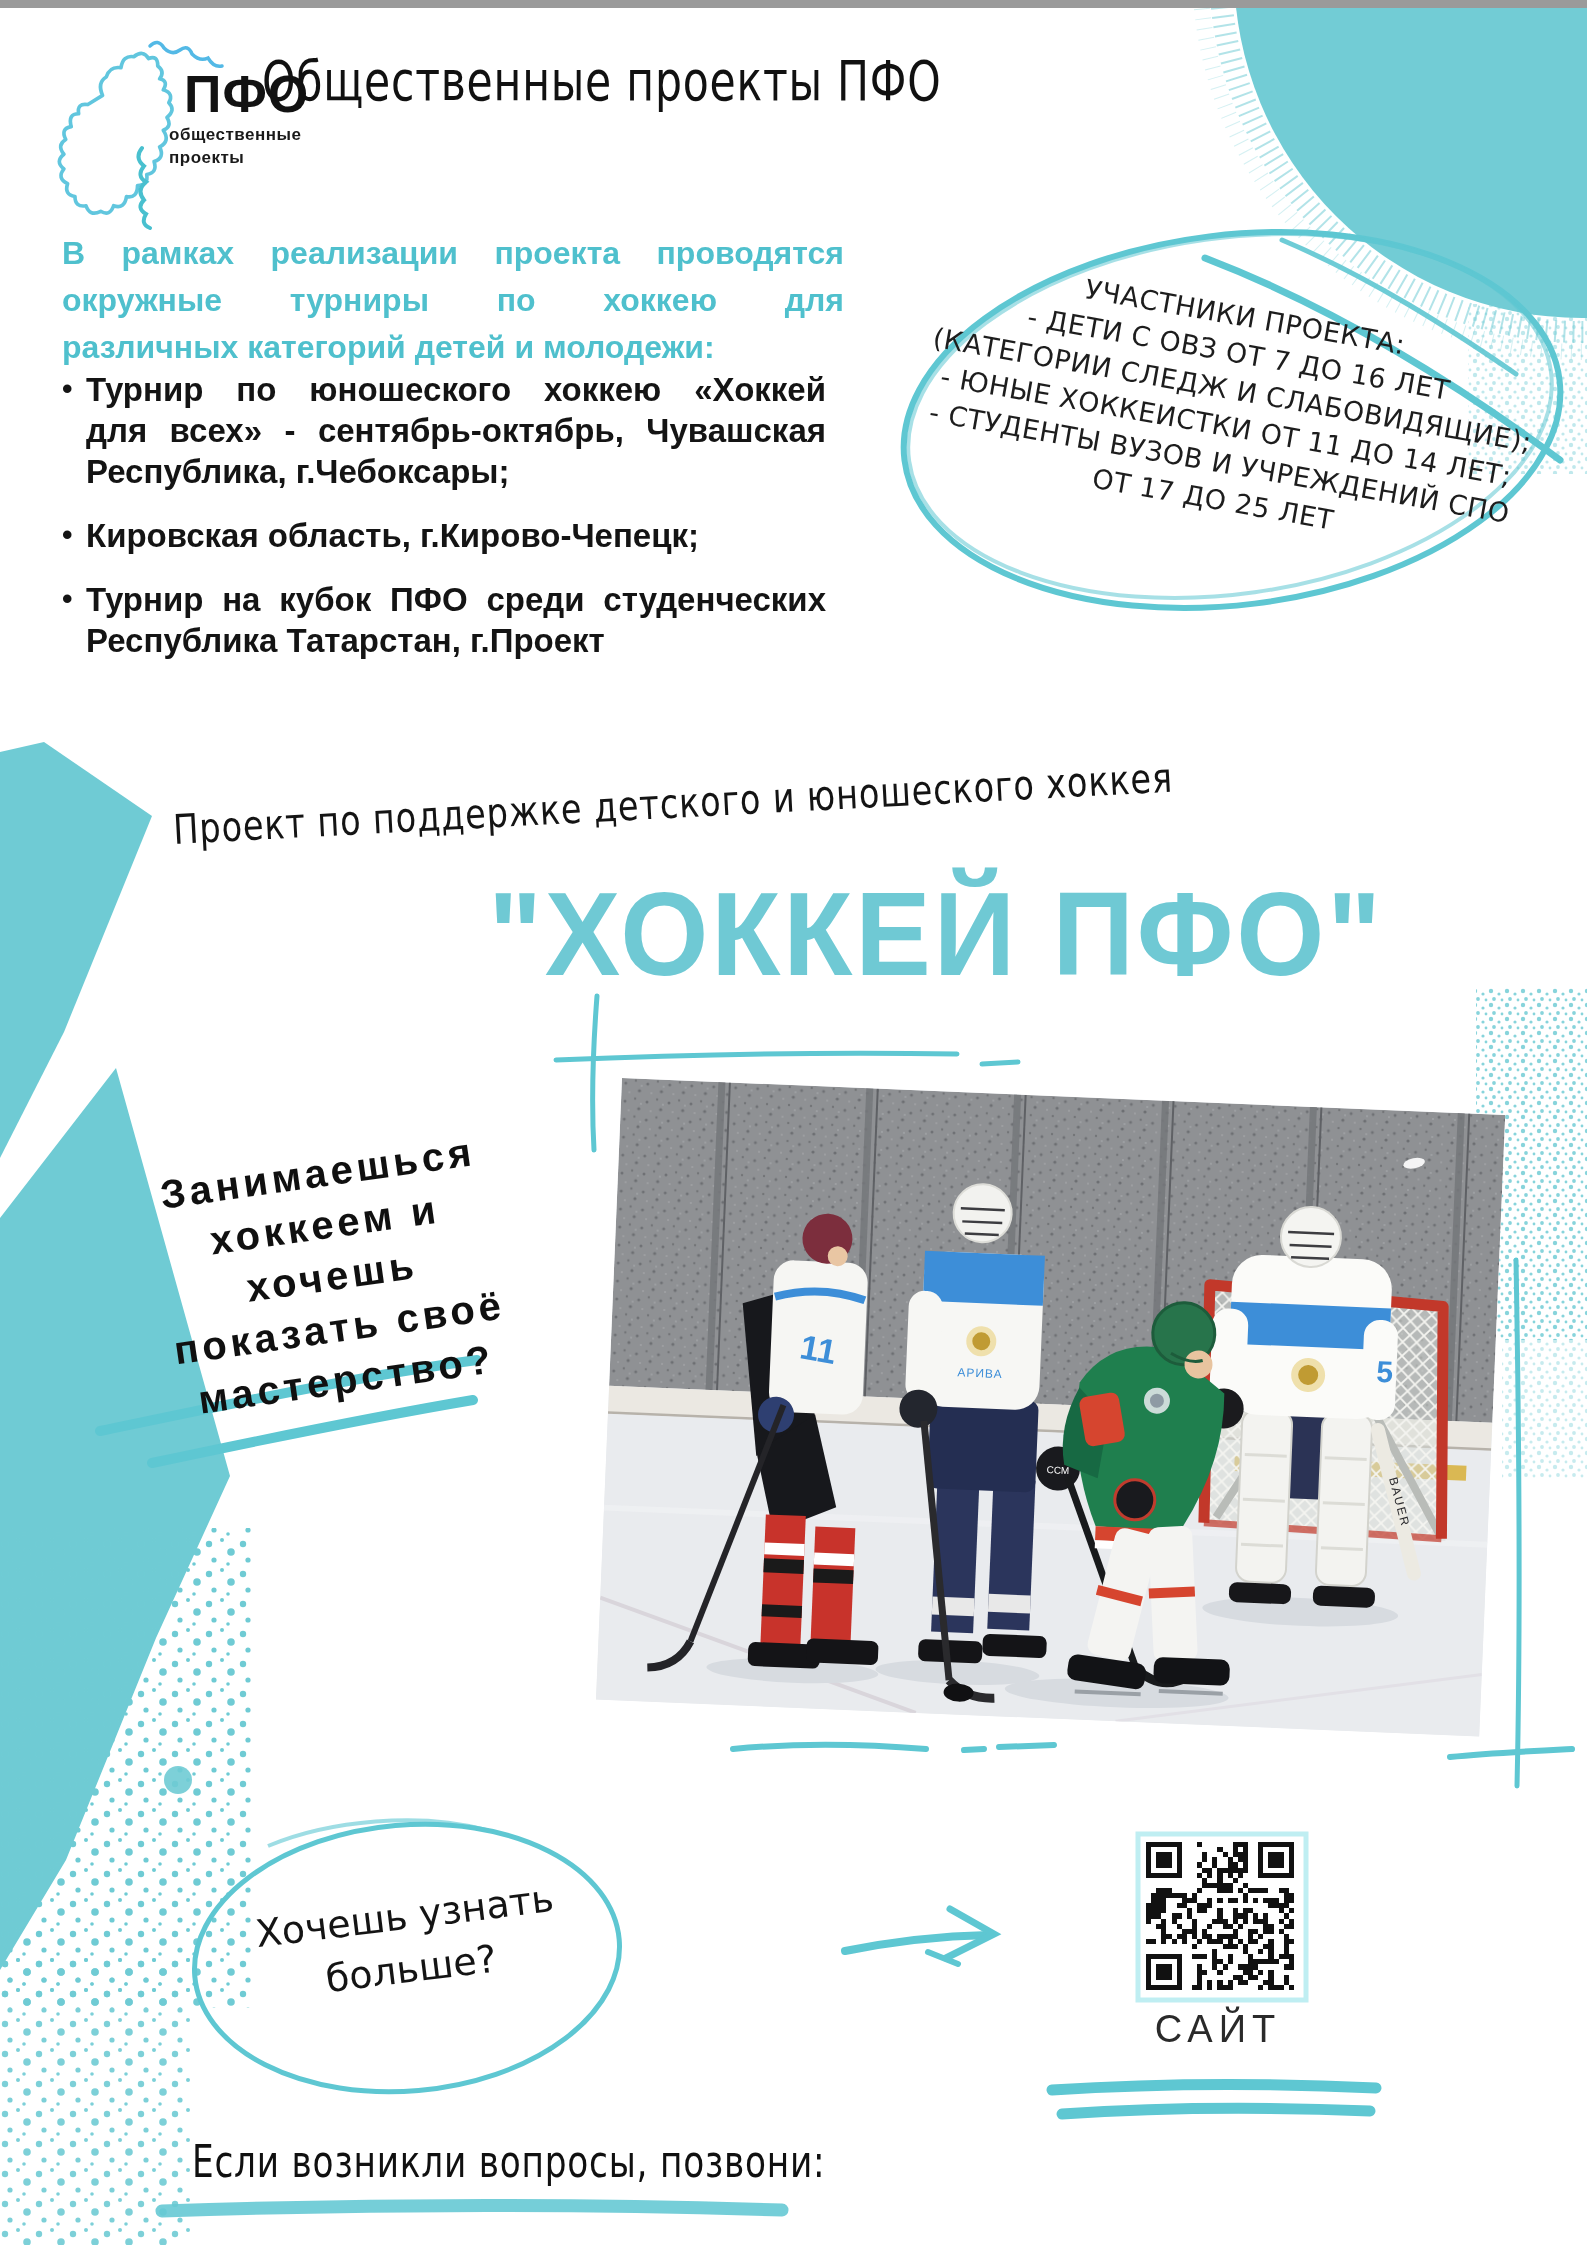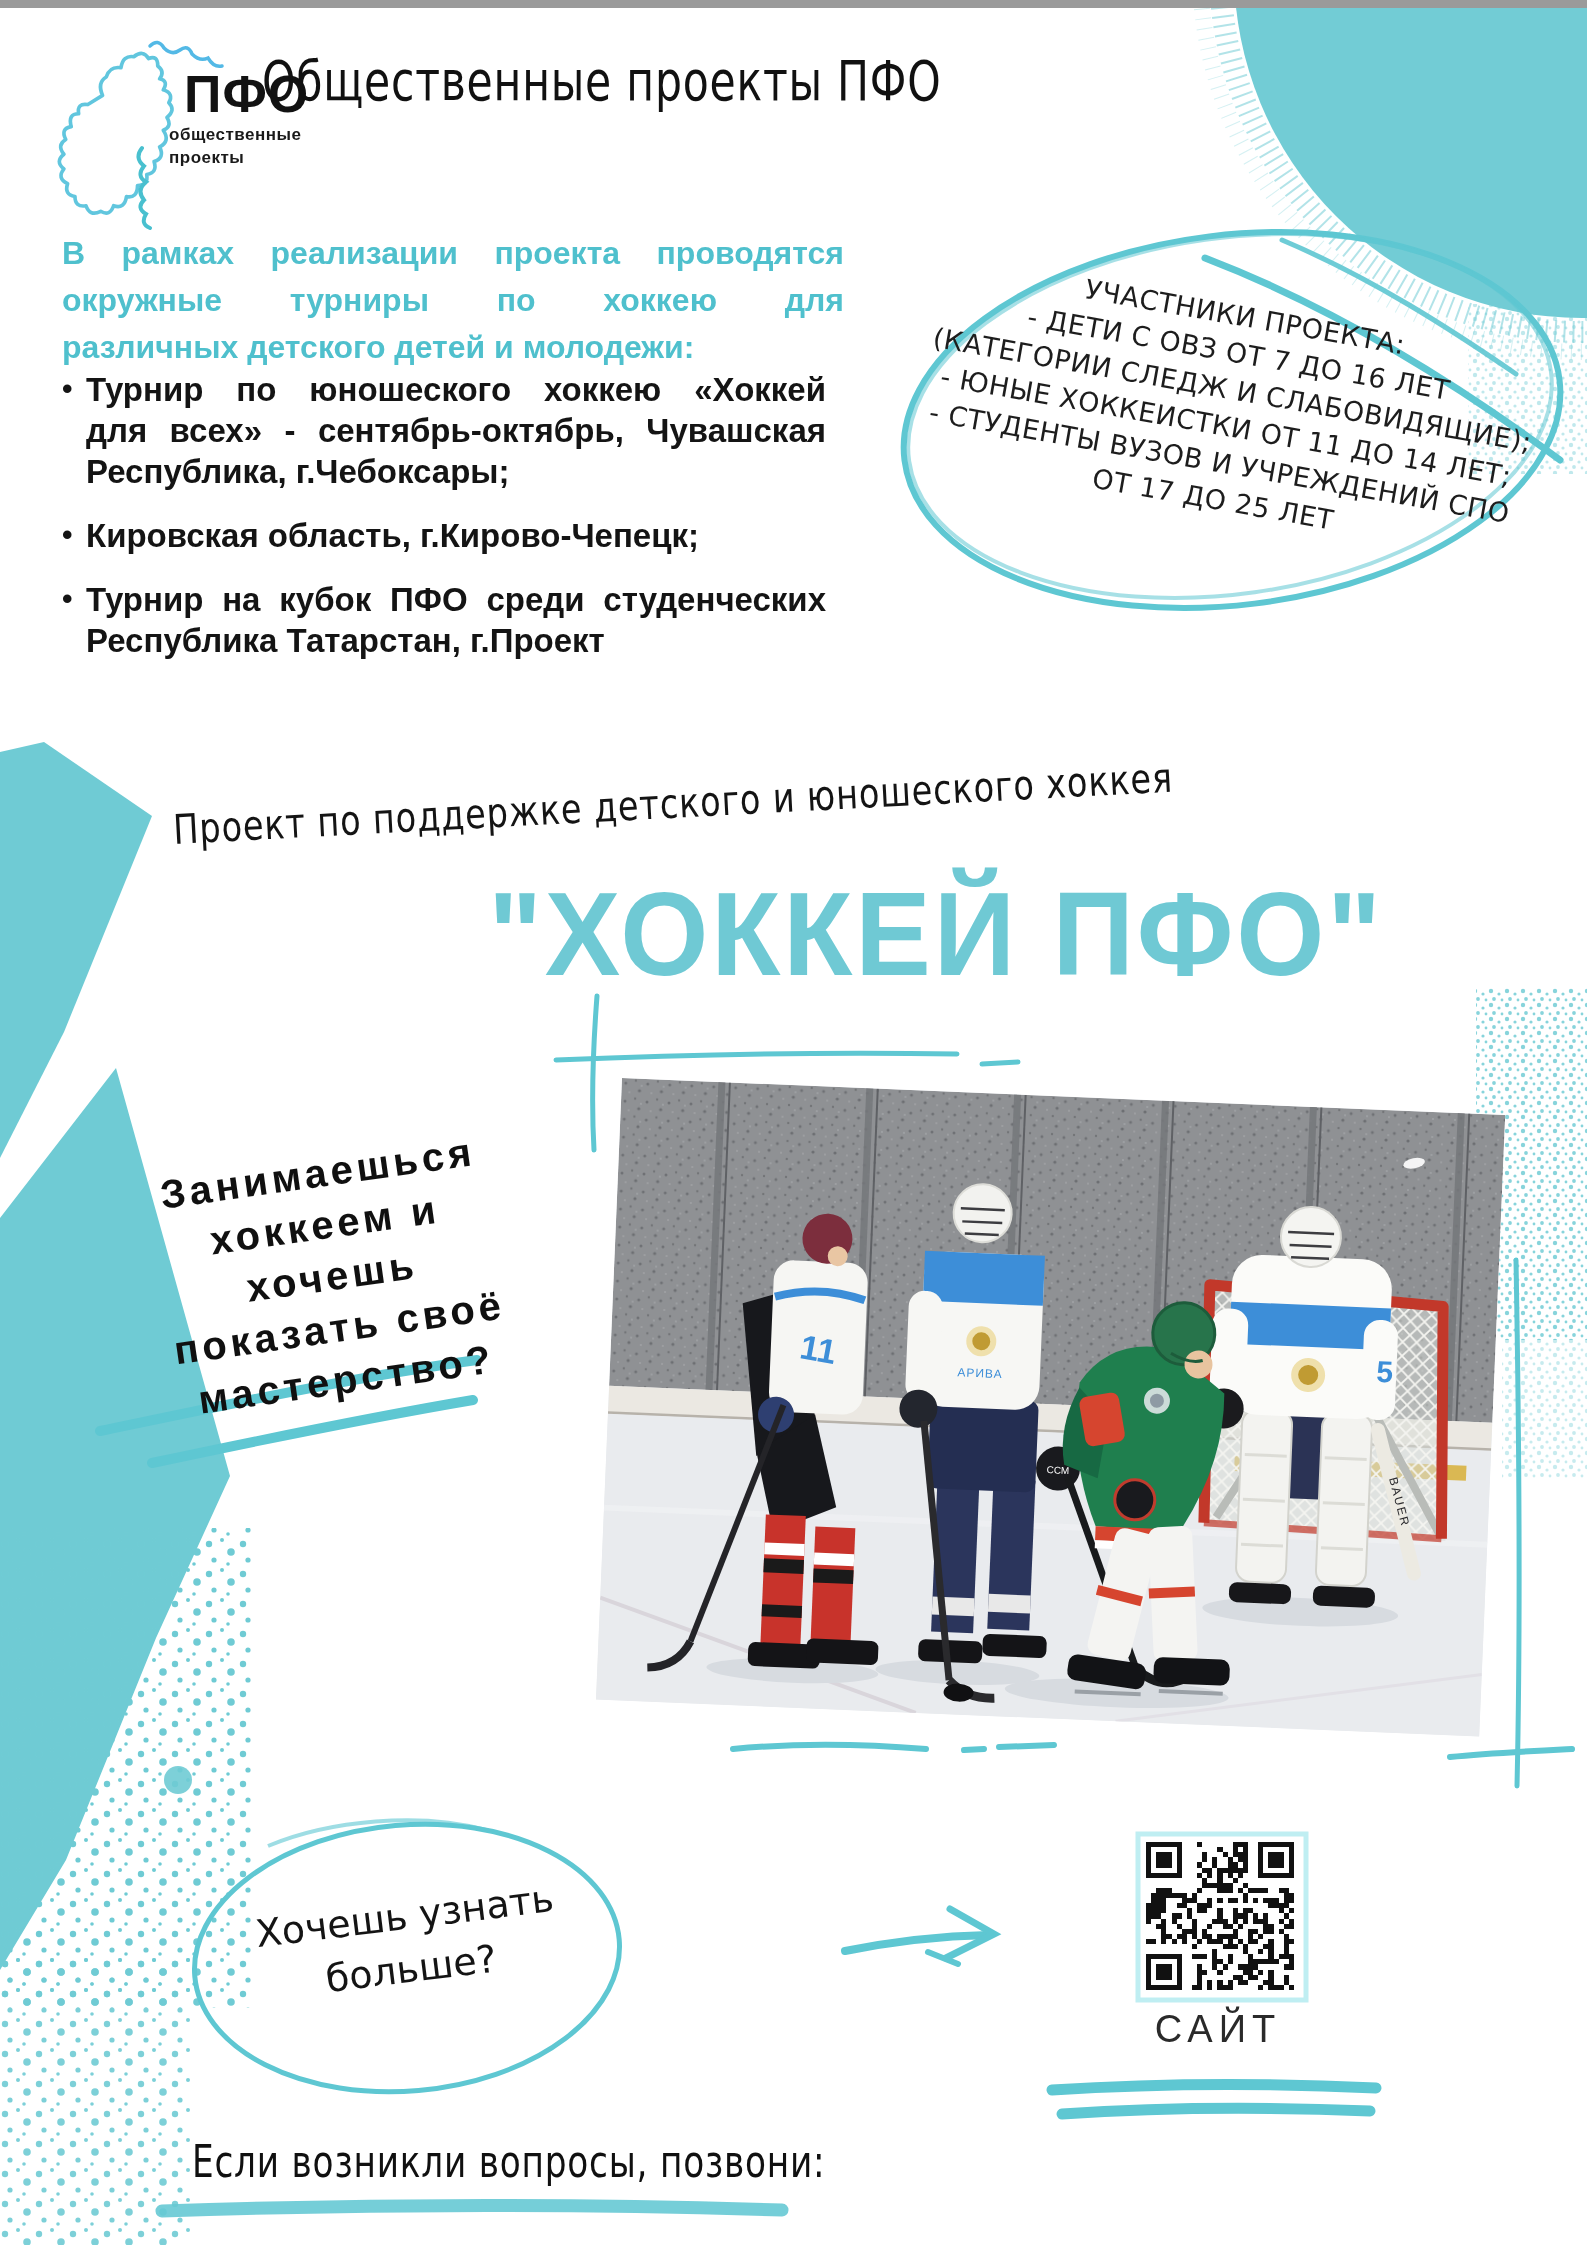--- a/index.html
+++ b/index.html
@@ -152,21 +152,21 @@
   </svg>
   <div class="brand-abbr">ПФО</div>
   <div class="brand-sub l1">общественные</div>
   <div class="brand-sub l2">проекты</div>
 
   <h1 class="page-title" style="margin:0;font-weight:normal;">Общественные проекты ПФО</h1>
 
   <div class="intro">
     <div class="jline">В рамках реализации проекта проводятся</div>
     <div class="jline">окружные турниры по хоккею для</div>
-    <div class="jlast">различных детского детей и молодежи:</div>
+    <div class="jlast">различных категорий детей и молодежи:</div>
   </div>
 
   <ul class="tournaments">
     <li>
       <div class="jline">Турнир по юношеского хоккею «Хоккей</div>
       <div class="jline">для всех» - сентябрь-октябрь, Чувашская</div>
       <div class="jlast">Республика, г.Чебоксары;</div>
     </li>
     <li>
       <div class="jlast">Кировская область, г.Кирово-Чепецк;</div>

